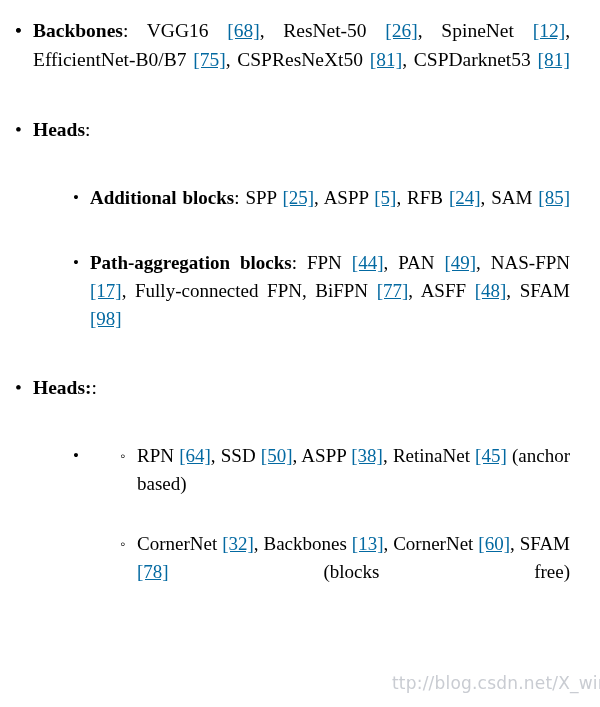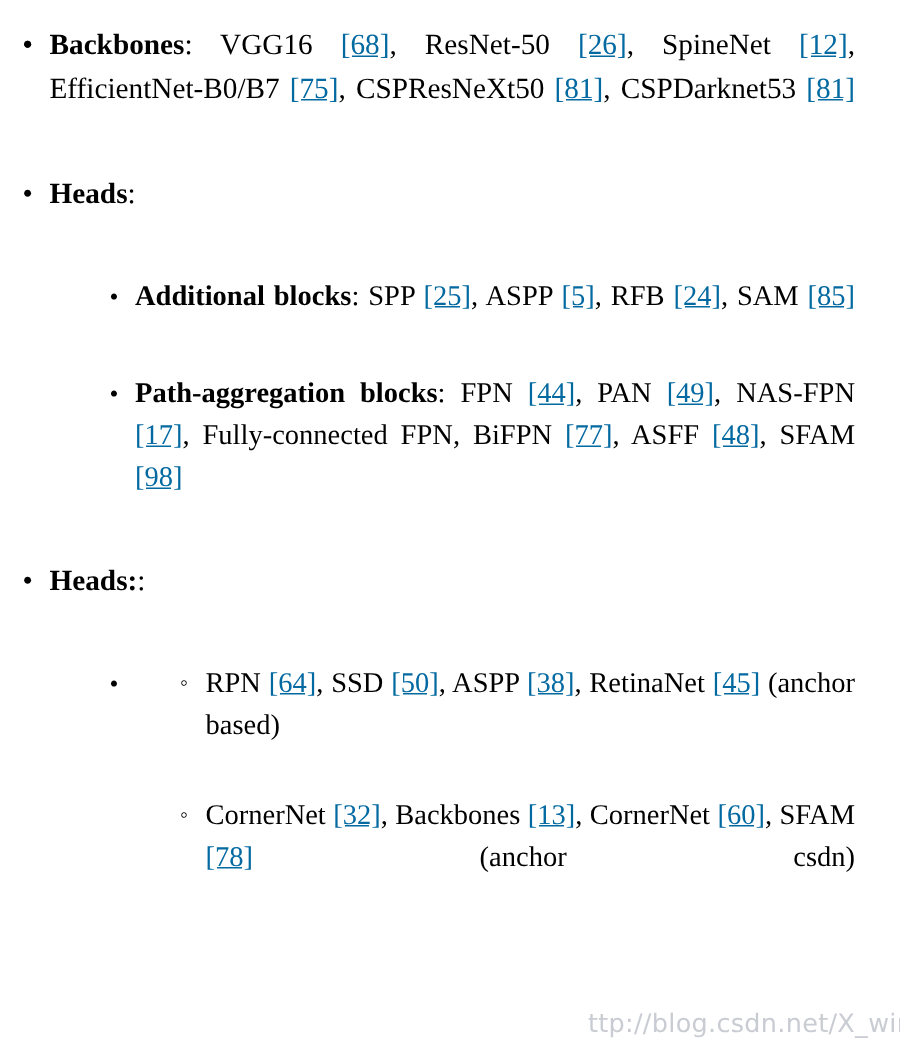--- a/index.html
+++ b/index.html
@@ -167,21 +167,21 @@
         <ul class="lvl2">
 
           <li>
             <span class="bullet">•</span>
 
             <ul class="lvl3">
               <li>
                 <span class="bullet">◦</span><span class="body-text"><span>RPN </span><span class="cite">[64]</span><span>, SSD </span><span class="cite">[50]</span><span>, ASPP </span><span class="cite">[38]</span><span>, RetinaNet </span><span class="cite">[45]</span><span> (anchor based)</span></span>
               </li>
               <li>
-                <span class="bullet">◦</span><span class="body-text"><span>CornerNet </span><span class="cite">[32]</span><span>, Backbones </span><span class="cite">[13]</span><span>, CornerNet </span><span class="cite">[60]</span><span>, SFAM </span><span class="cite">[78]</span><span> (anchor csdn)</span></span>
+                <span class="bullet">◦</span><span class="body-text"><span>CornerNet </span><span class="cite">[32]</span><span>, Backbones </span><span class="cite">[13]</span><span>, CornerNet </span><span class="cite">[60]</span><span>, SFAM </span><span class="cite">[78]</span><span> (blocks free)</span></span>
               </li>
             </ul>
           </li>
 
         </ul>
       </li>
 
     </ul>
   </div>
 

